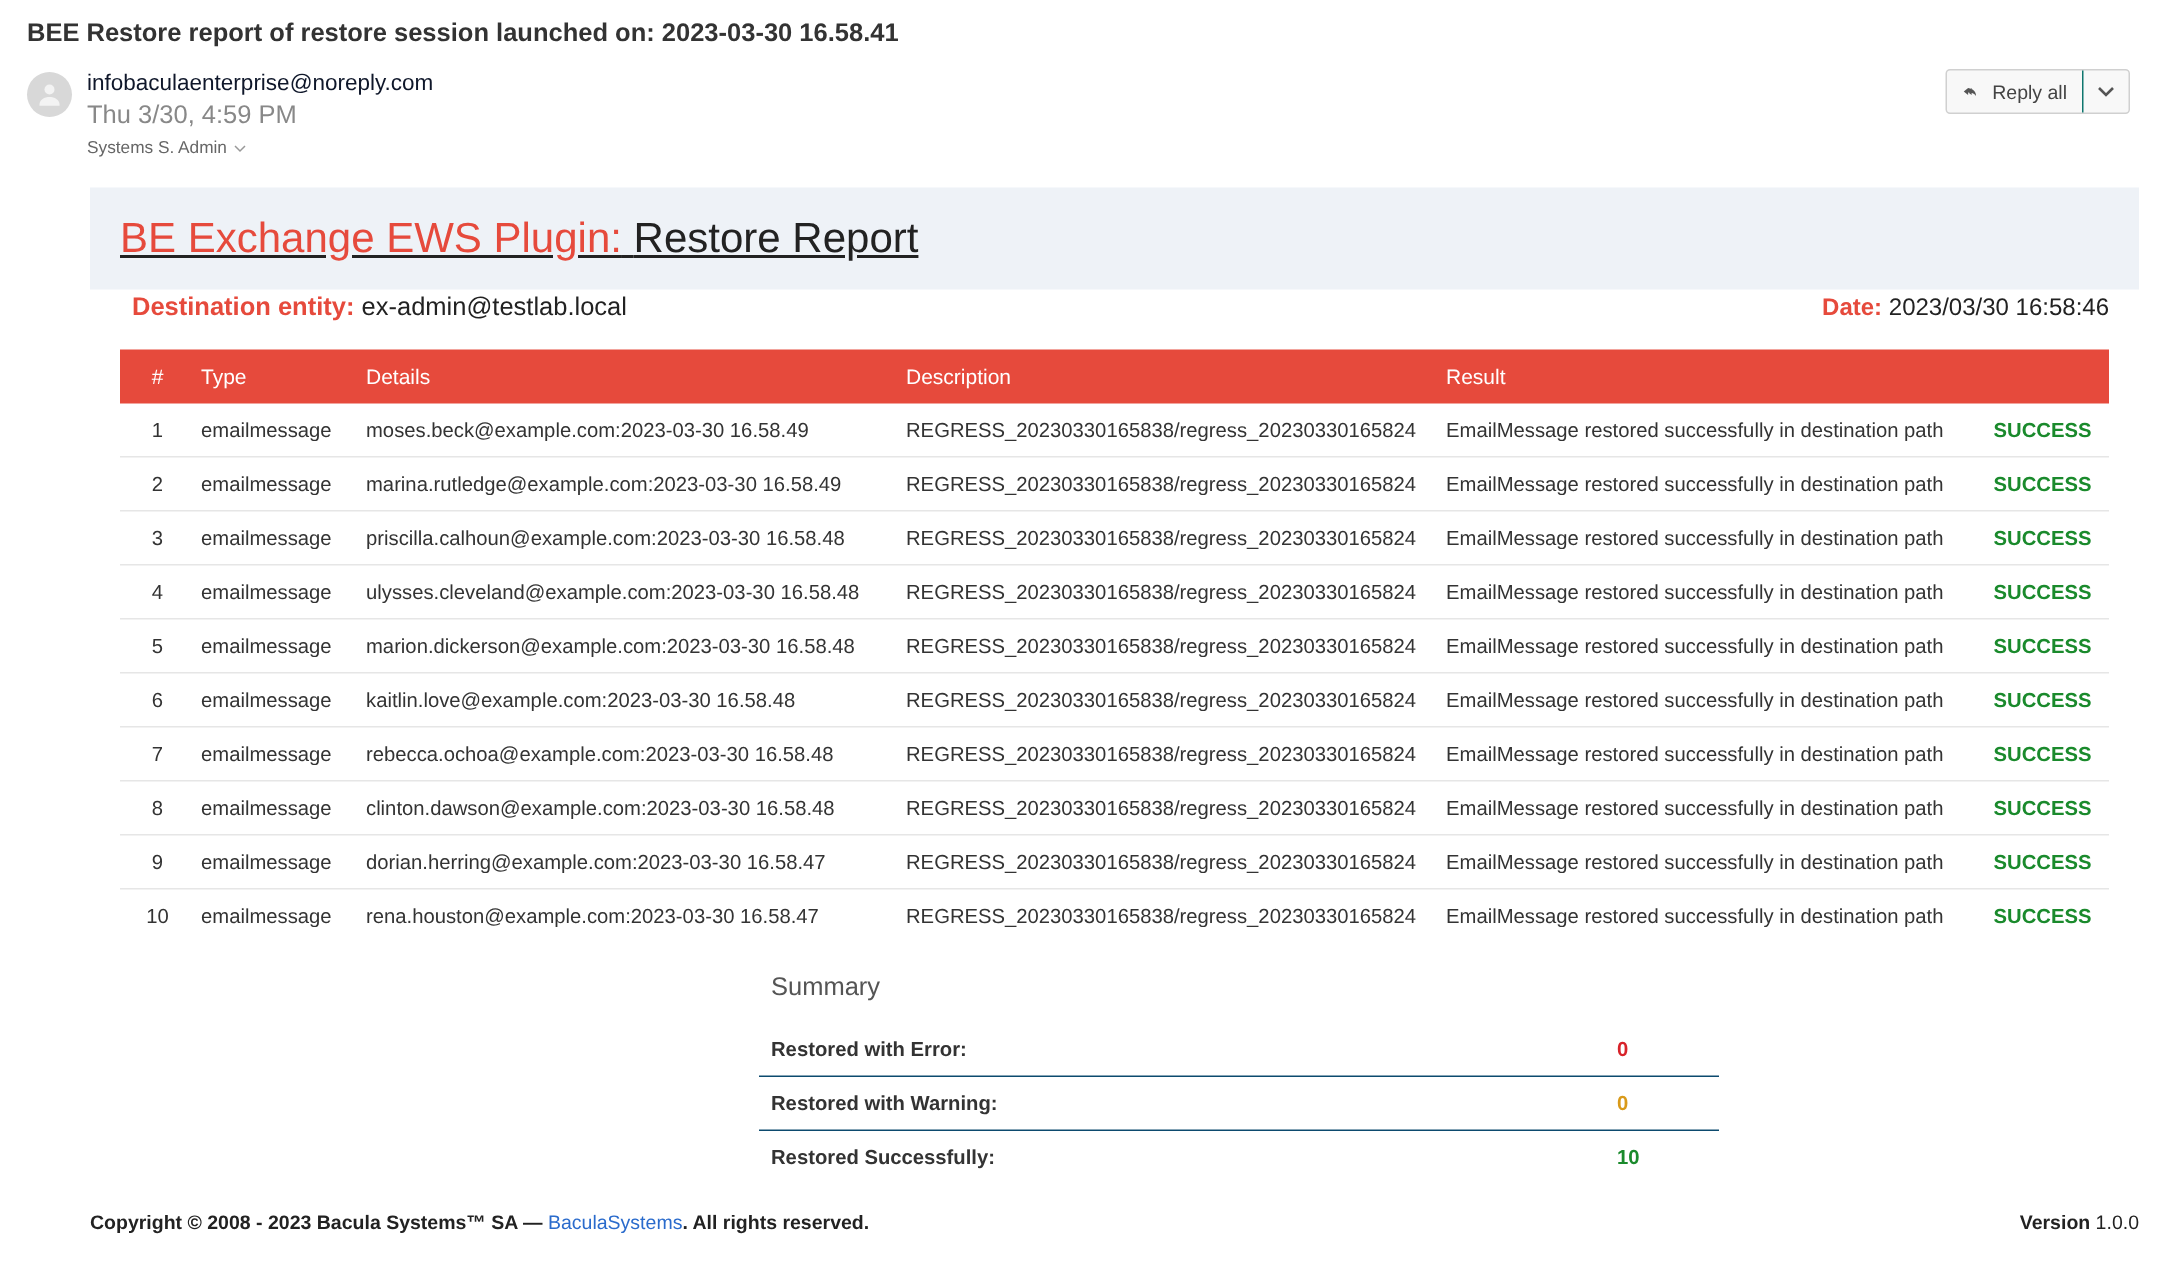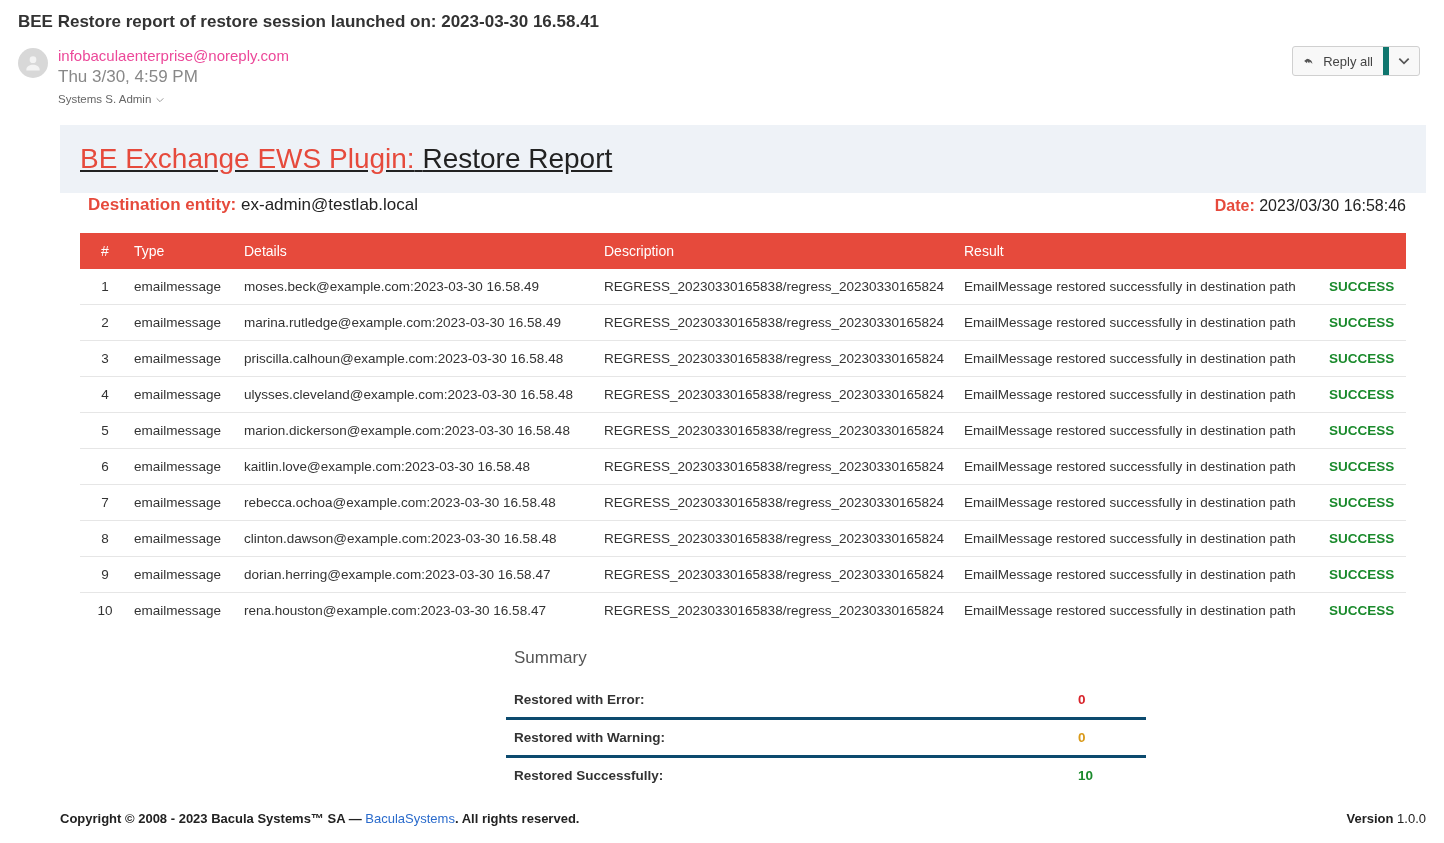--- a/index.html
+++ b/index.html
@@ -43,21 +43,21 @@
   .avatar svg {
     width: 20px;
     height: 20px;
     fill: #f3f3f3;
   }
   .sender-info {
     line-height: 1.3;
   }
   .sender-email {
     font-size: 15px;
-    color: #ec4899;
+    color: #0f172a;
   }
   .sent-time {
     font-size: 17px;
     color: #888;
   }
   .recipient {
     font-size: 11.5px;
     color: #666;
     margin-top: 4px;
   }
@@ -73,21 +73,21 @@
     height: 28px;
     font-size: 13px;
     color: #444;
     margin-right: 6px;
   }
   .reply-btn {
     display: flex;
     align-items: center;
     gap: 6px;
     padding: 0 10px;
-    border-right: 6px solid #0f766e;
+    border-right: 1px solid #0f766e;
     height: 100%;
     cursor: pointer;
   }
   .reply-caret {
     padding: 0 8px;
     height: 100%;
     display:flex;
     align-items:center;
     cursor:pointer;
   }
@@ -180,21 +180,21 @@
     padding-right: 260px;
   }
   .summary-title {
     font-size: 17px;
     color: #555;
     margin: 4px 0 14px 8px;
   }
   .summary-row {
     display:flex;
     justify-content: space-between;
-    border-bottom: 3px solid #0c4a6e;
+    border-bottom: 1px solid #0c4a6e;
     padding: 10px 8px;
     font-size: 13.5px;
   }
   .summary-row.last { border-bottom:none; }
   .summary-row .lbl { font-weight:600; color:#333; }
   .summary-row .val-error   { color:#d8232a; font-weight:700; width: 60px;}
   .summary-row .val-warning { color:#d99a1a; font-weight:700; width: 60px;}
   .summary-row .val-ok      { color:#1a8a2c; font-weight:700; width: 60px;}
   .footer {
     margin: 18px 18px 10px 60px;

